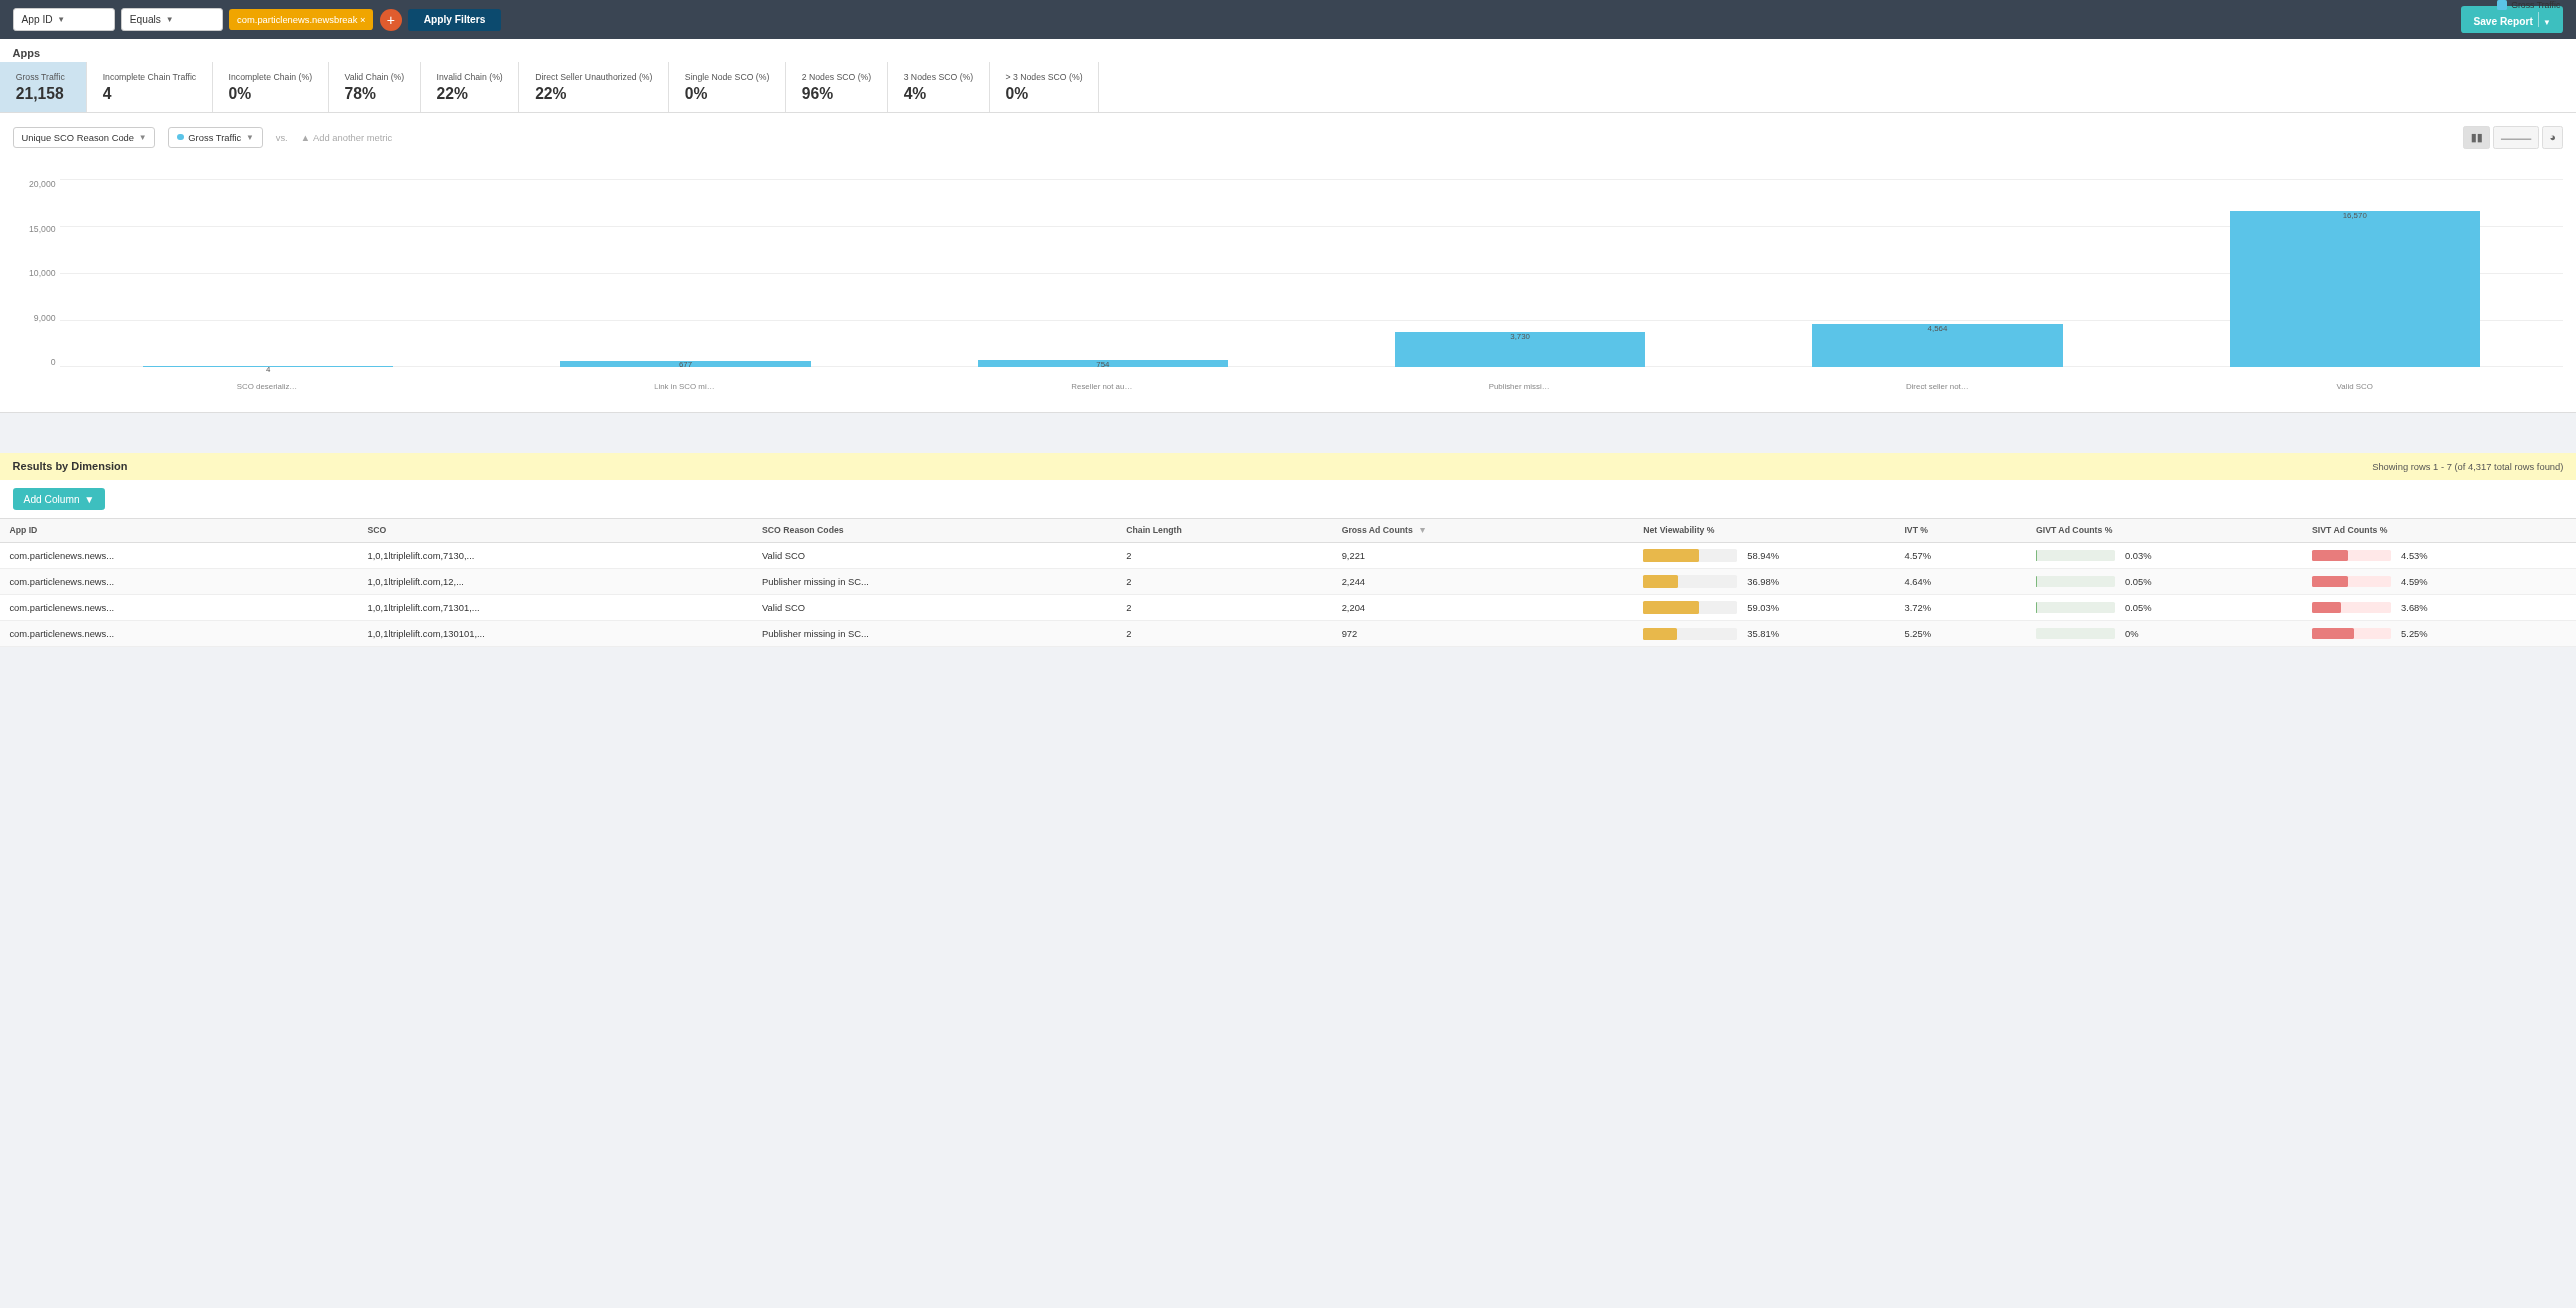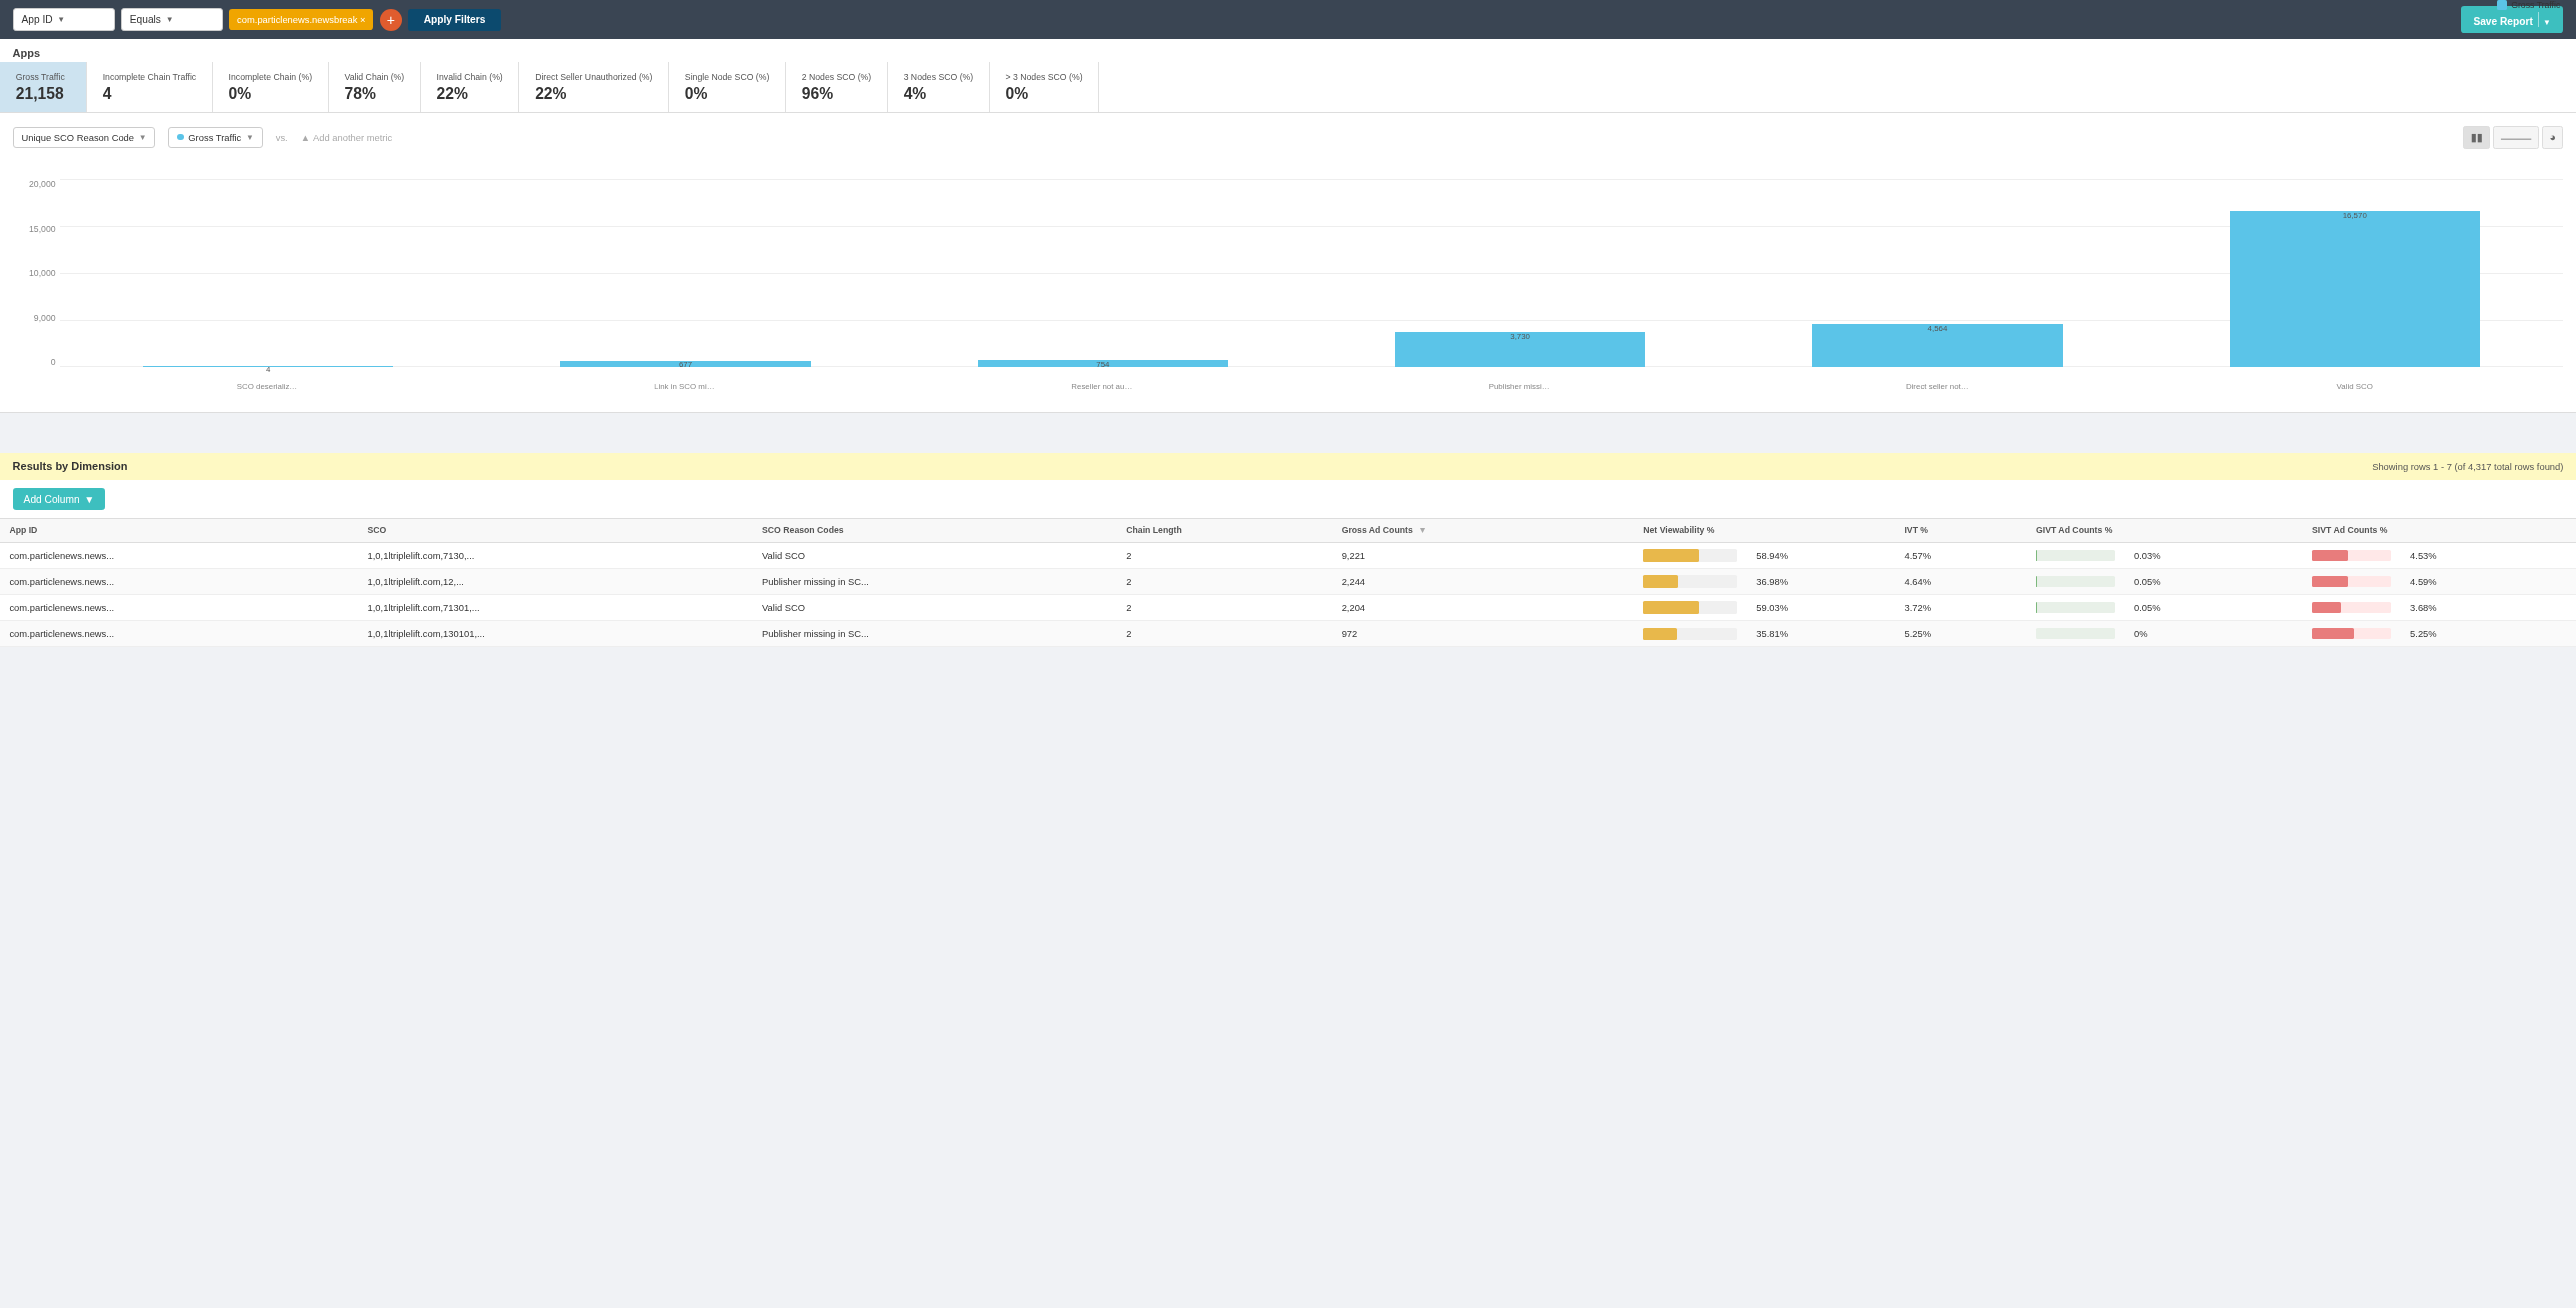--- a/index.html
+++ b/index.html
@@ -274,21 +274,21 @@
       white-space: nowrap;
     }
     .data-table th .sort-icon { color: #aaa; margin-left: 3.1px; }
     .data-table td {
       padding: 6.3px 9.4px;
       border-bottom: 0.8px solid #eee;
       font-size: 9.4px;
       color: #333;
     }
     .data-table tr:nth-child(even) td { background: #fafafa; }
-    .progress-cell { display: flex; align-items: center; gap: 19px; }
+    .progress-cell { display: flex; align-items: center; gap: 10px; }
     .progress-bar-wrap { flex: 1; height: 12.6px; background: #f0f0f0; border-radius: 1.6px; position: relative; max-width: 94px; }
     .progress-fill { height: 100%; border-radius: 1.6px; background: #e8b84b; }
     .givt-bar-wrap { flex: 1; height: 11px; background: #e8f0e8; border-radius: 1.6px; max-width: 79px; }
     .givt-fill { height: 100%; border-radius: 1.6px; background: #7cb87c; }
     .sivt-bar-wrap { flex: 1; height: 11px; background: #ffe8e8; border-radius: 1.6px; max-width: 79px; }
     .sivt-fill { height: 100%; border-radius: 1.6px; background: #e87c7c; }
 
     .table-container { overflow-x: auto; }
   </style>
 </head>

